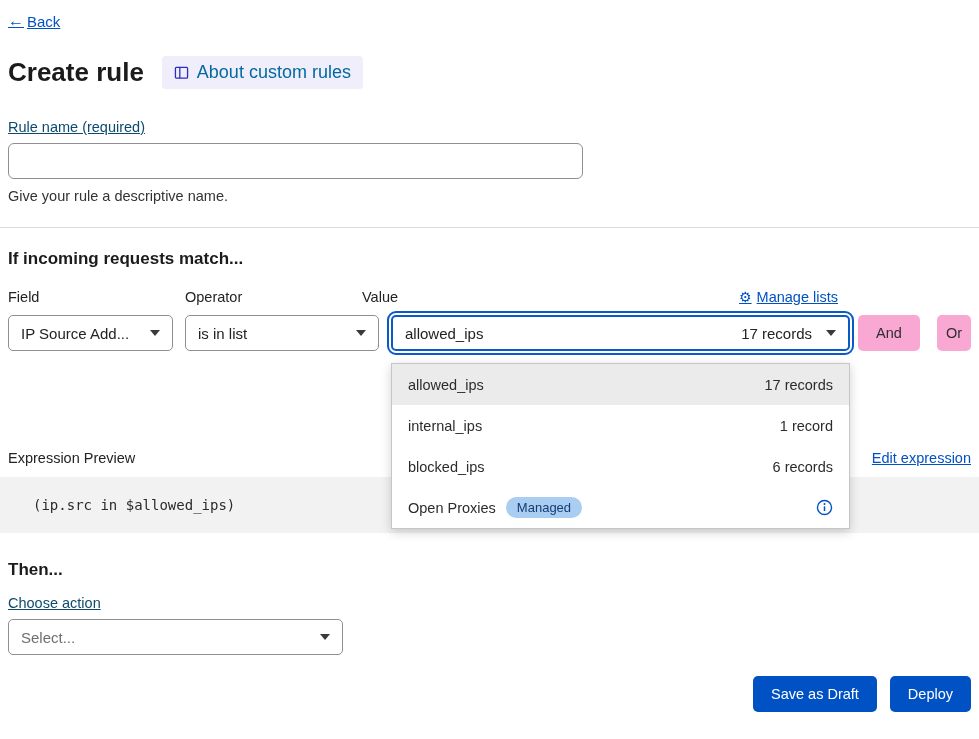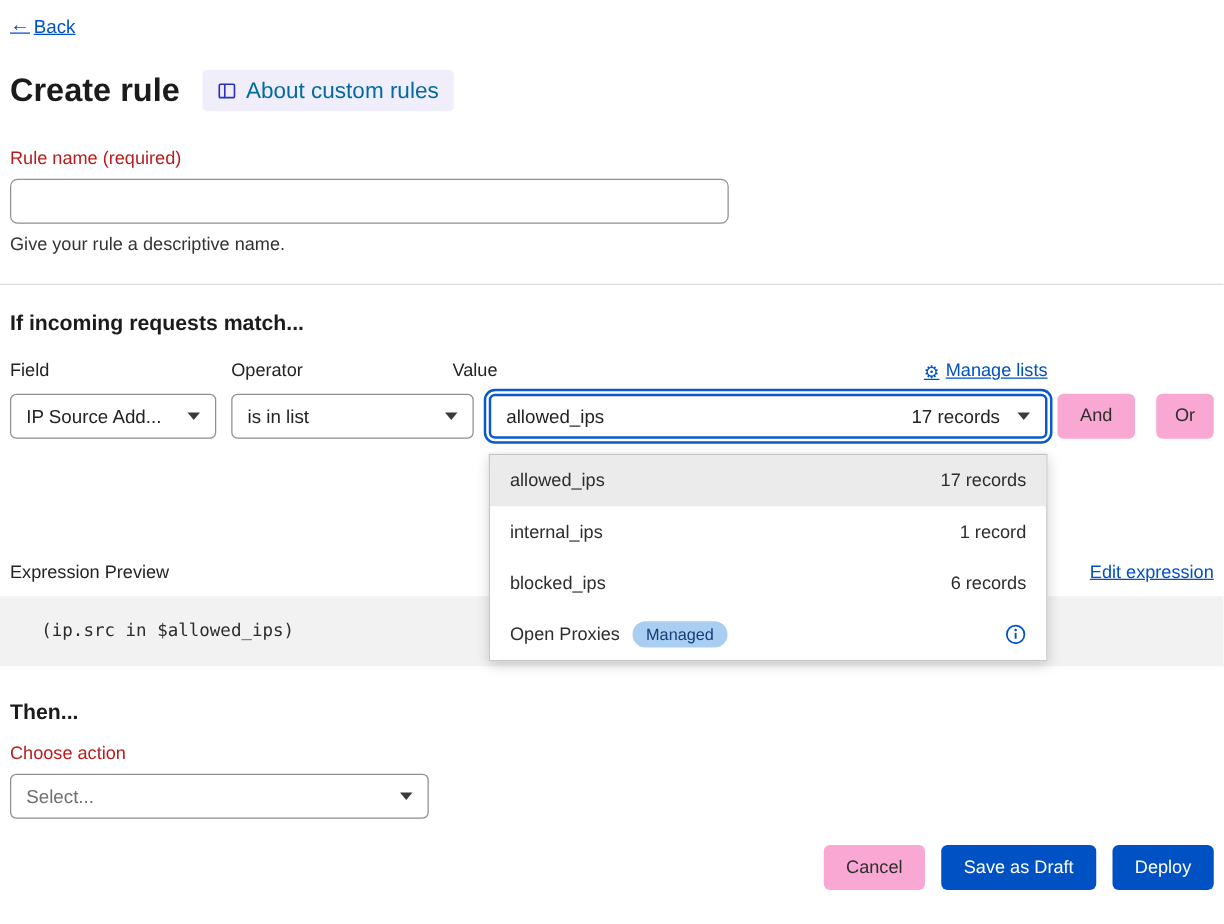--- a/index.html
+++ b/index.html
@@ -13,21 +13,21 @@
   .back { display:inline-flex; align-items:center; gap:3px; font-size:15px; }
   .back .arrow { font-size:16px; }
 
   
   .title-row { display:flex; align-items:center; gap:18px; margin-top:26px; }
   .title-row h1 { font-size:26px; font-weight:bold; color:#1b1b1b; }
   .about-pill { display:inline-flex; align-items:center; gap:8px; background:#efeefa;
     color:#0369a1; text-decoration:none; font-size:18px; padding:6px 12px; border-radius:4px; }
   .about-pill svg { display:block; }
 
-  .field-label { display:block; font-size:14.5px; color:#b91c1c; }
+  .field-label { display:block; font-size:14.5px; color:#0c4a6e;text-decoration:underline; }
   .mt-label { margin-top:30px; }
 
   .rule-name-input { display:block; margin-top:8px; width:575px; height:36px;
     border:1px solid #8f8f8f; border-radius:6px; padding:0 12px; font-size:14.5px;
     font-family:"Liberation Sans", sans-serif; }
   .help-text { margin-top:9px; font-size:14.5px; color:#333; }
 
   .divider { border:none; border-top:1px solid #dcdcdc; margin:23px -8px 0 -8px; }
 
   .section-title { font-size:17px; font-weight:bold; color:#1b1b1b; margin-top:21px; }
@@ -51,21 +51,21 @@
     outline:2px solid #0a59c8; outline-offset:2px; height:36px; }
   .value-right { display:flex; align-items:center; gap:14px; }
   .chev { width:0; height:0; border-left:5px solid transparent; border-right:5px solid transparent;
     border-top:6px solid #3a3a3a; flex:none; }
 
   .btn { height:36px; border:none; border-radius:5px; font-size:14.5px;
     font-family:"Liberation Sans", sans-serif; cursor:pointer; }
   .btn-gray { background:#f9a8d4; color:#2e2e2e; }
   .btn-blue { background:#0051c3; color:#ffffff; }
   .and-btn { width:62px; margin-right:17px; }
-  .or-btn { width:46px; }
+  .or-btn { width:34px; }
 
   
   .dropdown { position:absolute; left:0; right:0; top:calc(100% + 12px); background:#fff;
     border:1px solid #c6c6c6; box-shadow:0 3px 10px rgba(0,0,0,0.18); z-index:10; }
   .dd-row { height:41px; display:flex; align-items:center; justify-content:space-between;
     padding:0 16px; font-size:14.5px; color:#2c2c2c; cursor:pointer; }
   .dd-row.selected { background:#ebebeb; }
   .dd-count { color:#2c2c2c; }
   .dd-name-group { display:flex; align-items:center; gap:10px; }
   .managed-badge { background:#a9cef2; color:#143e75; font-size:13px; padding:3px 11px;
@@ -189,18 +189,17 @@
   </div>
 
   <h2 class="section-title then-title">Then...</h2>
   <div class="field-label choose-label">Choose action</div>
   <div class="select action-select">
     <span class="placeholder">Select...</span>
     <span class="chev"></span>
   </div>
 
   <div class="footer">
-    <button class="btn btn-gray">Cancel</button>
     <button class="btn btn-blue">Save as Draft</button>
     <button class="btn btn-blue">Deploy</button>
   </div>
 
 </div>
 
 </body></html>

